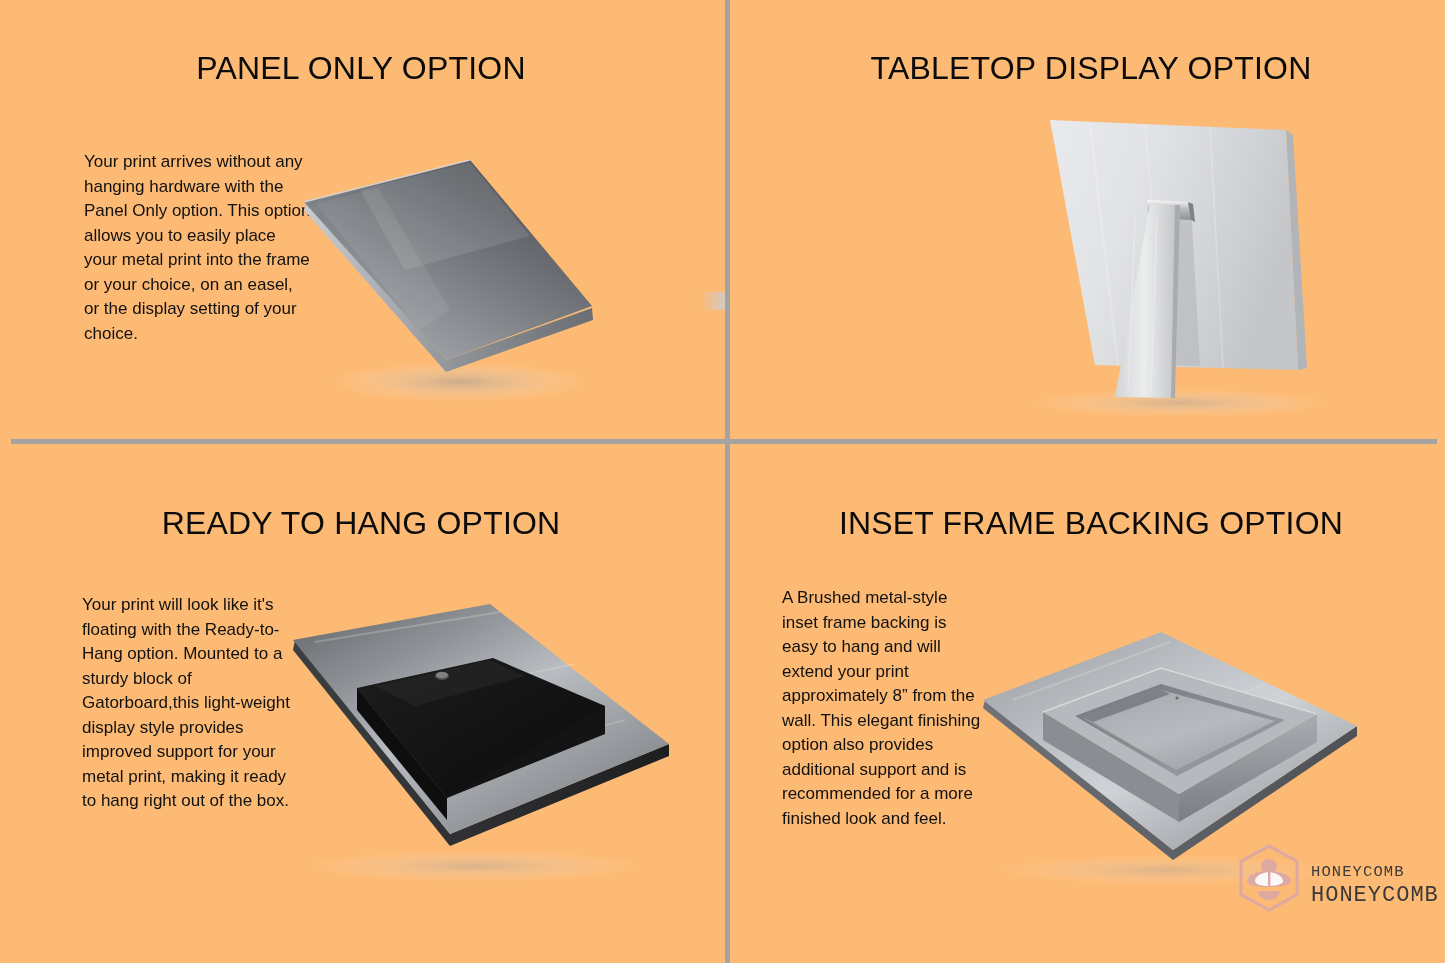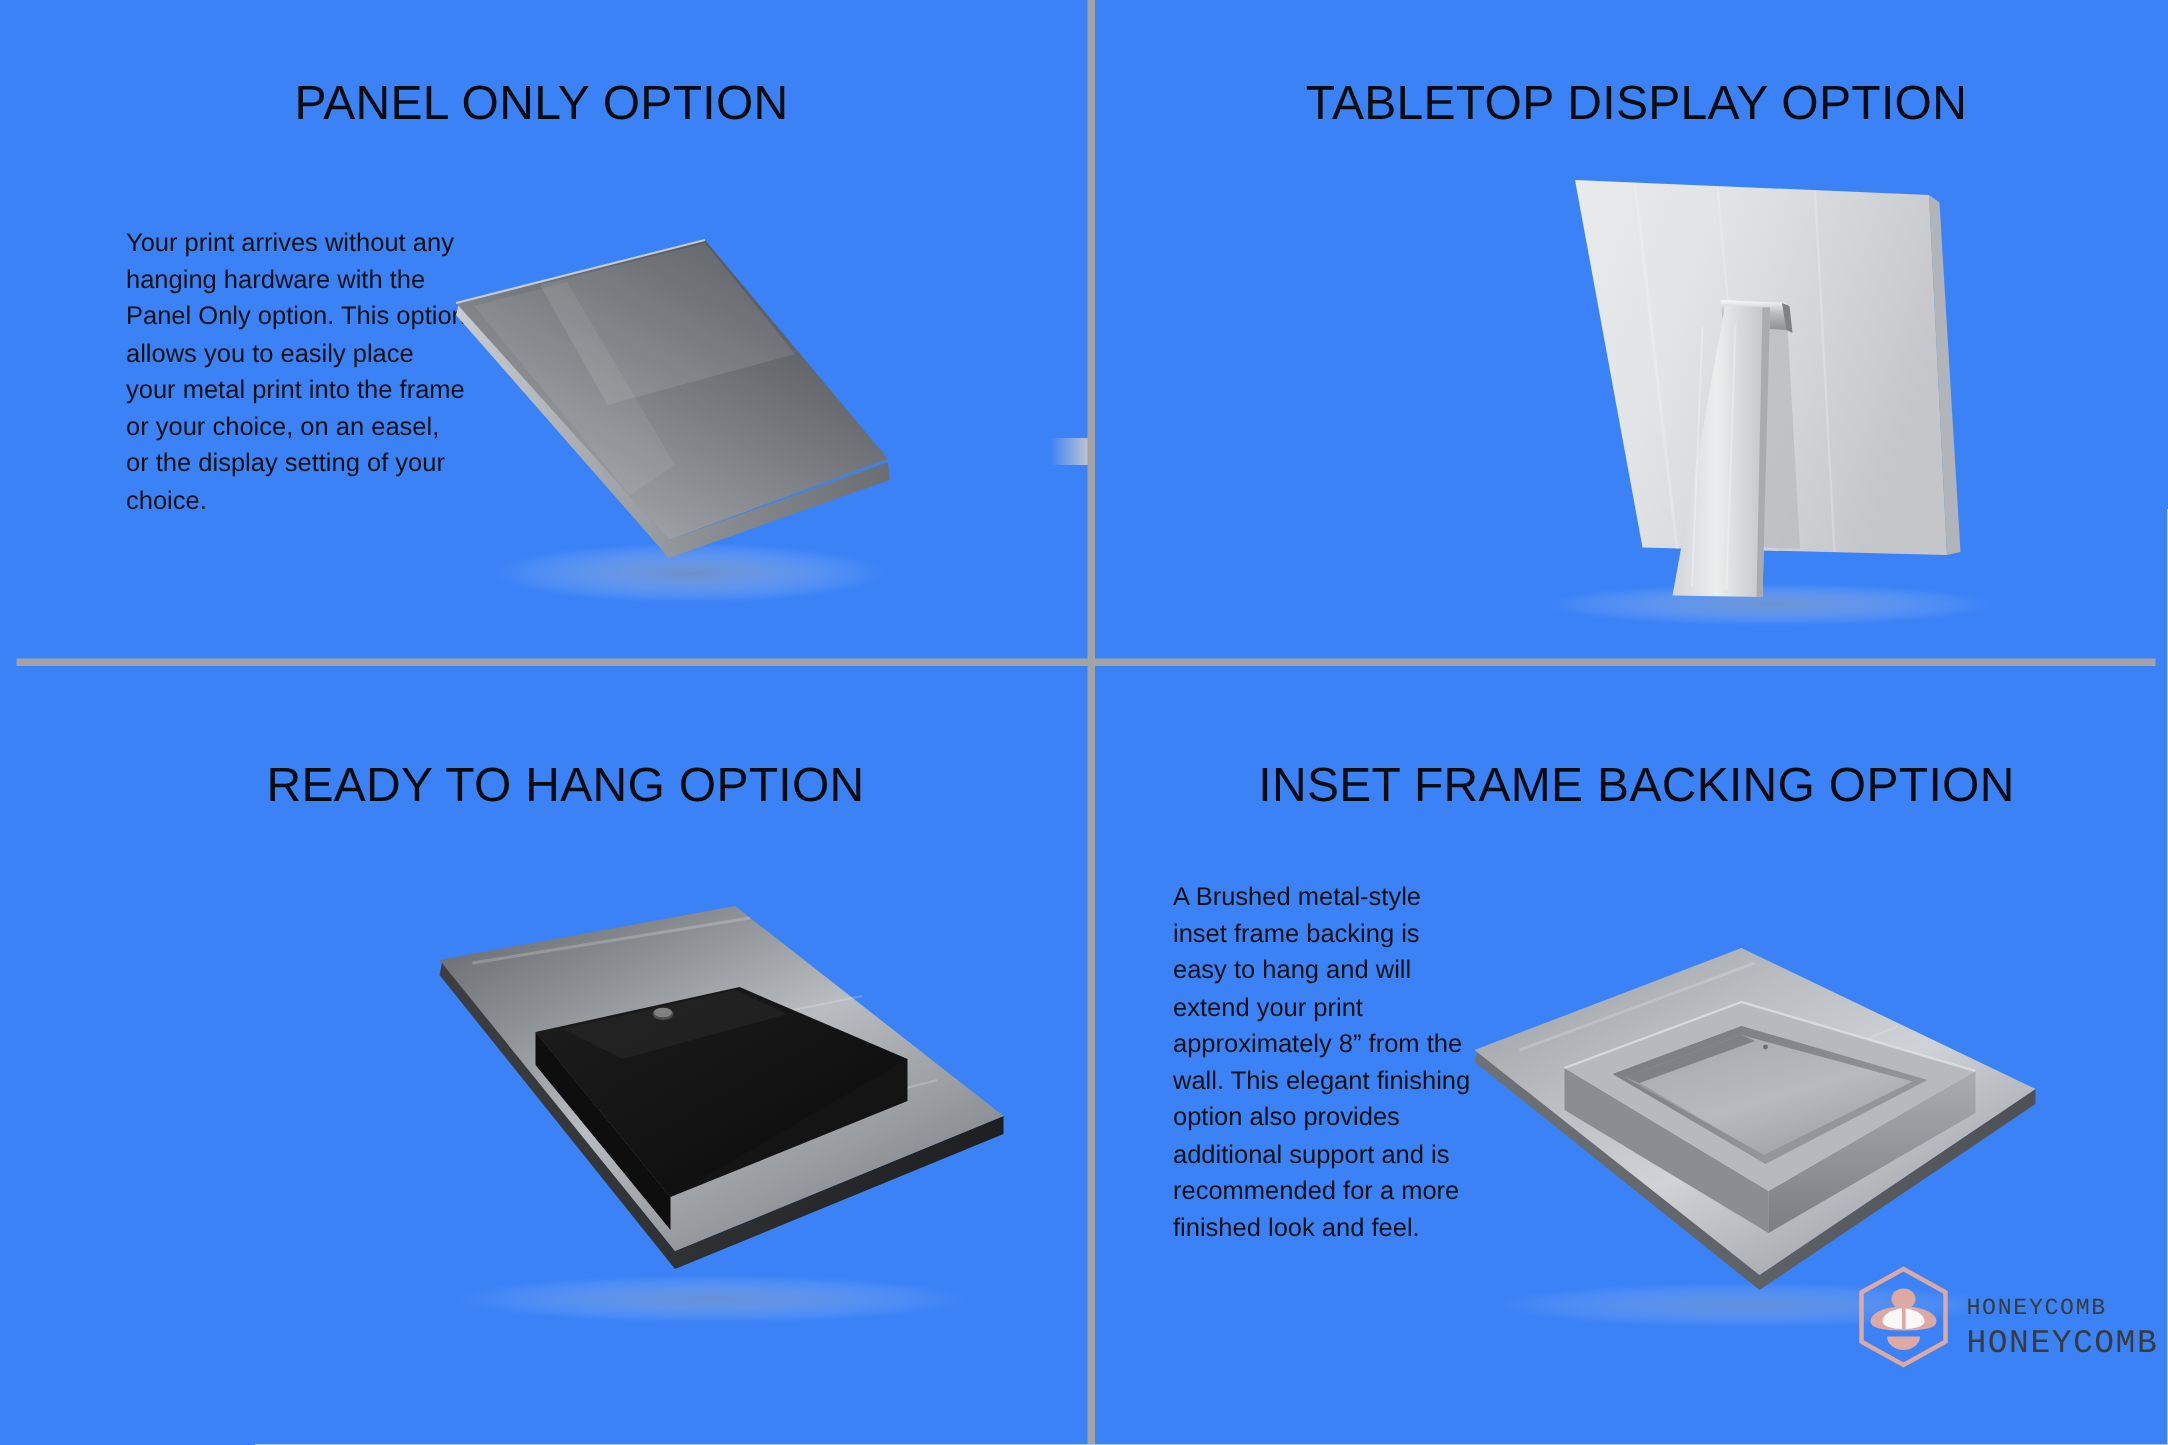--- a/index.html
+++ b/index.html
@@ -10,21 +10,21 @@
   }
   body {
     font-family: "Liberation Sans", sans-serif;
     -webkit-font-smoothing: antialiased;
   }
 
   #sheet {
     position: relative;
     width: 1445px;
     height: 963px;
-    background: #3b82f6;
+    background: #fdba74;
     overflow: hidden;
   }
 
   
   .divider-v {
     position: absolute;
     left: 725px;
     top: 0;
     width: 5px;
     height: 963px;
@@ -40,21 +40,21 @@
   }
 
   
   .quad {
     position: absolute;
     width: 722px;
     height: 440px;
   }
   .q-tl { left: 0;     top: 0; }
   .q-tr { left: 730px; top: 0; }
-  .q-bl { left: 16px;     top: 446px; }
+  .q-bl { left: 0;     top: 446px; }
   .q-br { left: 730px; top: 446px; }
 
   .quad-title {
     position: absolute;
     top: 50px;
     left: 0;
     width: 100%;
     text-align: center;
     font-size: 32px;
     font-weight: 400;
@@ -216,20 +216,21 @@
 
       <g opacity="0.30">
         <line x1="140" y1="110" x2="133" y2="283" stroke="#ffffff" stroke-width="1.2"></line>
         <line x1="162" y1="108" x2="156" y2="285" stroke="#ffffff" stroke-width="1.2"></line>
       </g>
     </svg>
   </div>
 
   <div class="quad q-bl">
     <div class="quad-title">READY TO HANG OPTION</div>
+    <div class="quad-body">Your print will look like it's floating with the Ready-to-Hang option. Mounted to a sturdy block of Gatorboard,this light-weight display style provides improved support for your metal print, making it ready to hang right out of the box.</div>
   </div>
 
   <div class="art art-float">
     <svg width="400" height="290" viewBox="0 0 400 290" xmlns="http://www.w3.org/2000/svg">
       <defs>
         <linearGradient id="floatTop" x1="0.1" y1="0.05" x2="0.85" y2="0.95">
           <stop offset="0%" stop-color="#6d7075"></stop>
           <stop offset="22%" stop-color="#8e9196"></stop>
           <stop offset="48%" stop-color="#b9bcc0"></stop>
           <stop offset="75%" stop-color="#9a9da2"></stop>

